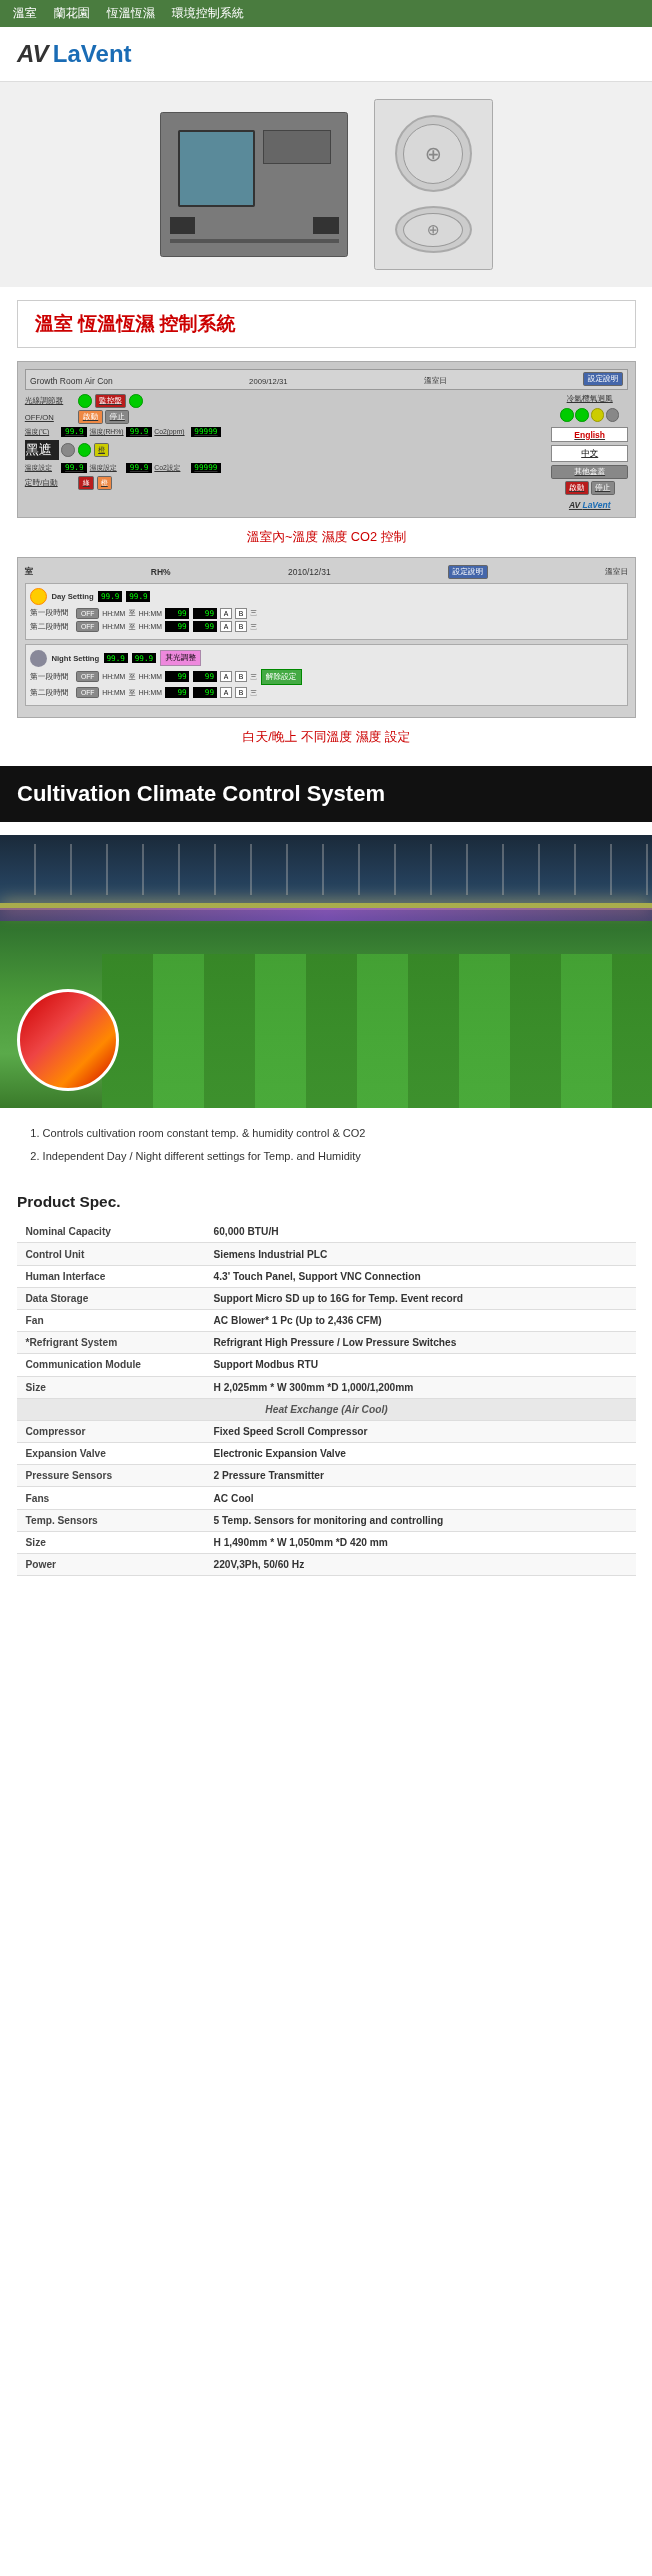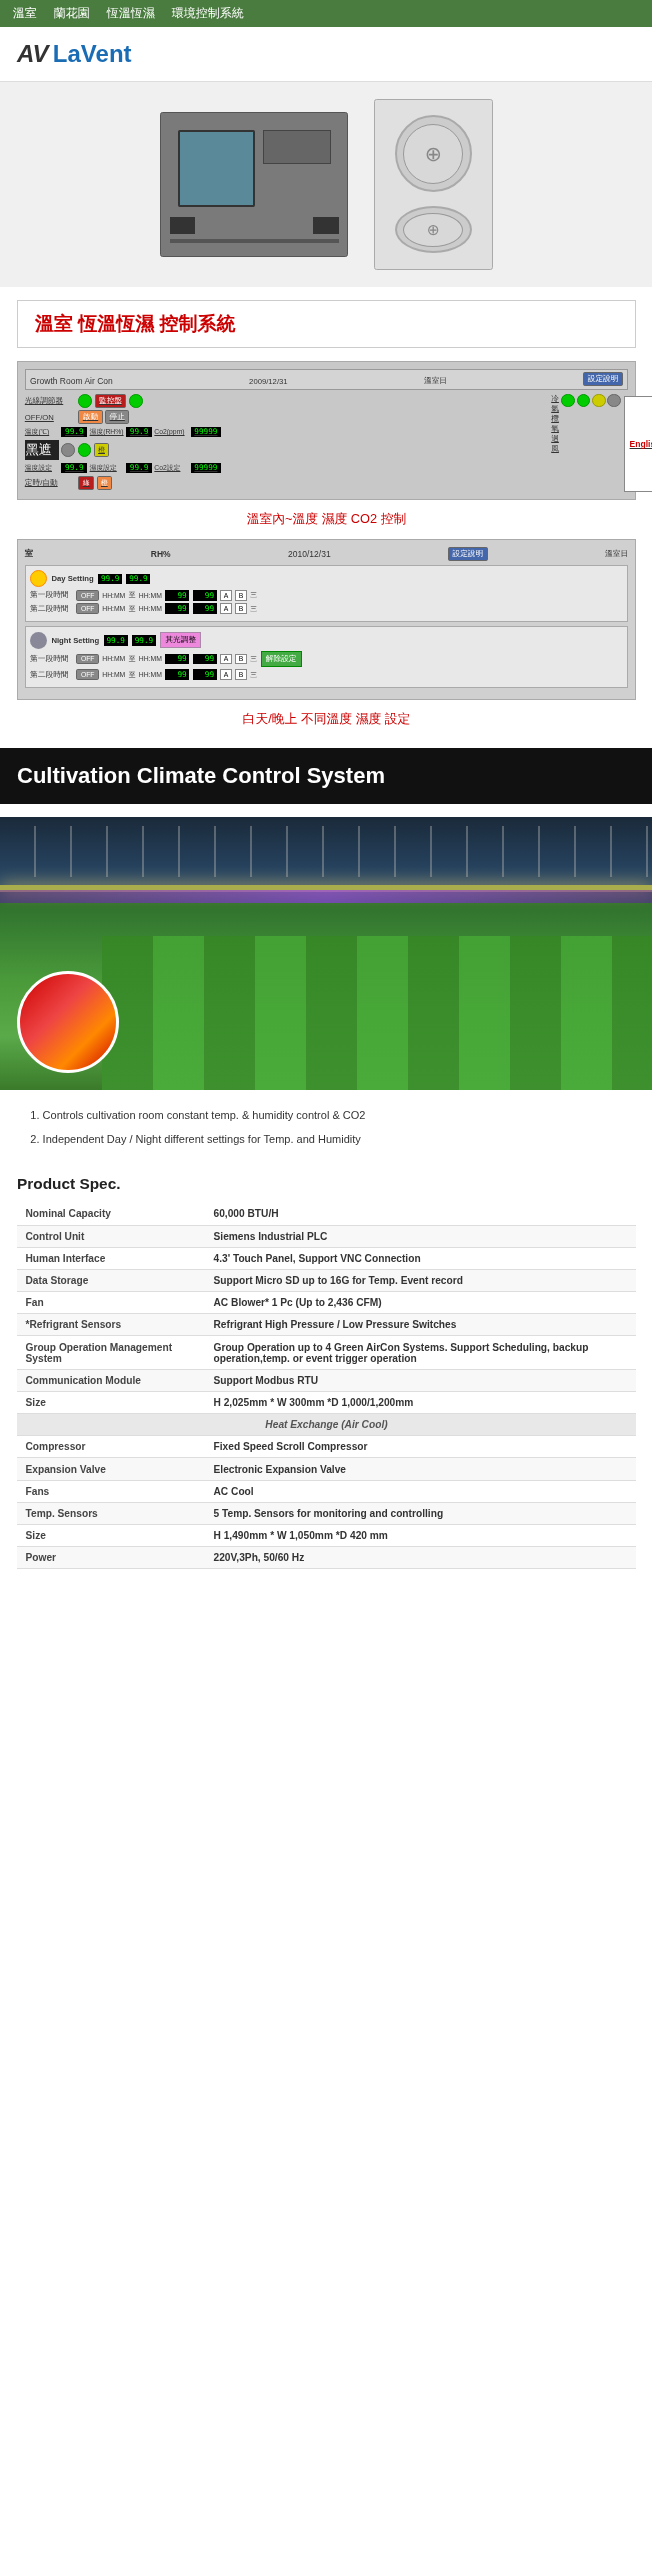--- a/index.html
+++ b/index.html
@@ -94,22 +94,23 @@
       display: flex;
       gap: 4.3px;
       text-decoration: underline;
     }
     .cp-col-left {
       flex: 1;
     }
     .cp-col-right {
       width: 77px;
       display: flex;
-      flex-direction: row;
+      flex-direction: column;
       gap: 2.6px;
+      align-items: center;
     }
     .cp-row {
       display: flex;
       align-items: center;
       gap: 2.6px;
       margin-bottom: 2.6px;
     }
     .btn-sm {
       padding: 0.9px 3.4px;
       font-size: 7.7px;
@@ -655,26 +656,22 @@
         </tr>
         <tr>
           <td>Data Storage</td>
           <td>Support Micro SD up to 16G for Temp. Event record</td>
         </tr>
         <tr>
           <td>Fan</td>
           <td>AC Blower* 1 Pc (Up to 2,436 CFM)</td>
         </tr>
         <tr>
-          <td>*Refrigrant Sensors</td>
+          <td>*Refrigrant System</td>
           <td>Refrigrant High Pressure / Low Pressure Switches</td>
-        </tr>
-        <tr>
-          <td>Group Operation Management System</td>
-          <td>Group Operation up to 4 Green AirCon Systems. Support Scheduling, backup operation,temp. or event trigger operation</td>
         </tr>
         <tr>
           <td>Communication Module</td>
           <td>Support Modbus RTU</td>
         </tr>
         <tr>
           <td>Size</td>
           <td>H 2,025mm * W 300mm *D 1,000/1,200mm</td>
         </tr>
         <tr class="spec-sub-header">
@@ -682,20 +679,24 @@
         </tr>
         <tr>
           <td>Compressor</td>
           <td>Fixed Speed Scroll Compressor</td>
         </tr>
         <tr>
           <td>Expansion Valve</td>
           <td>Electronic Expansion Valve</td>
         </tr>
         <tr>
+          <td>Pressure Sensors</td>
+          <td>2 Pressure Transmitter</td>
+        </tr>
+        <tr>
           <td>Fans</td>
           <td>AC Cool</td>
         </tr>
         <tr>
           <td>Temp. Sensors</td>
           <td>5 Temp. Sensors for monitoring and controlling</td>
         </tr>
         <tr>
           <td>Size</td>
           <td>H 1,490mm * W 1,050mm *D 420 mm</td>

